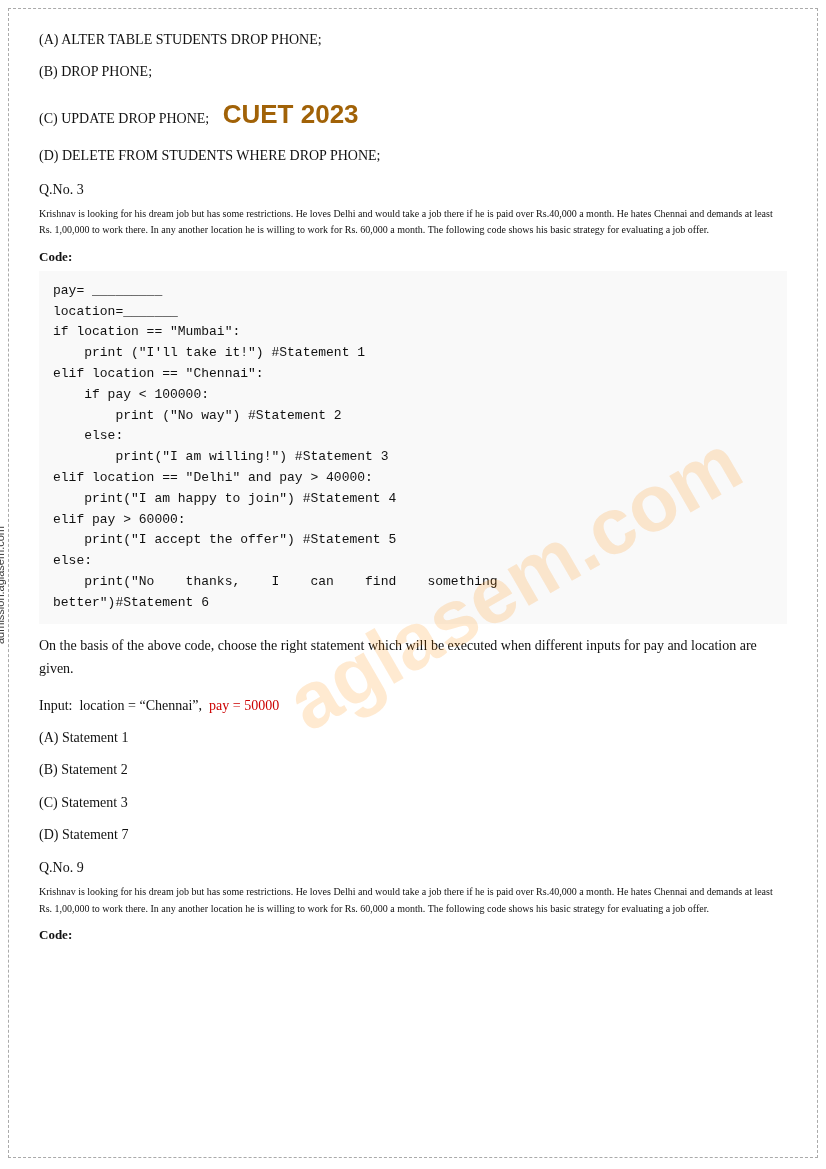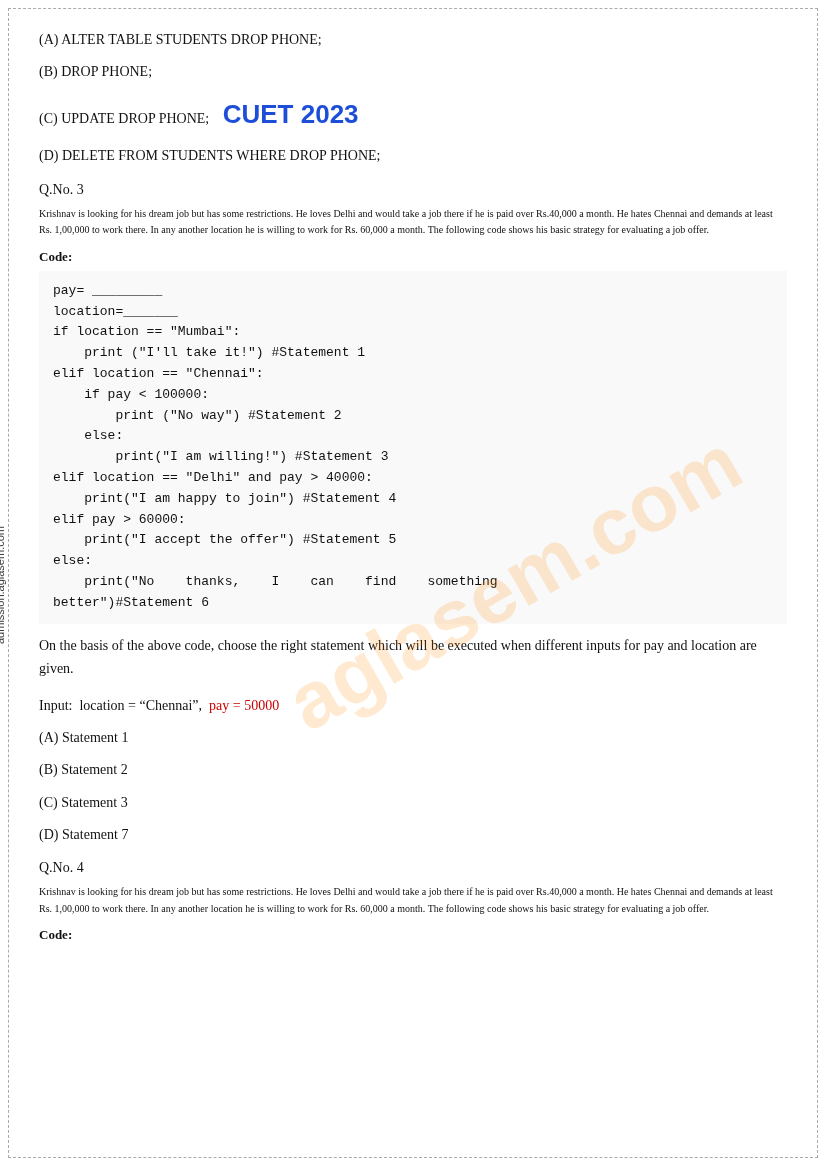--- a/index.html
+++ b/index.html
@@ -97,21 +97,21 @@
     }
 
     .highlight-red {
       color: #cc0000;
     }
 
     .cuet-heading {
       font-size: 26px;
       font-weight: bold;
       font-family: Arial, sans-serif;
-      color: #1d4ed8;
+      color: #a16207;
       display: inline;
       margin-left: 10px;
     }
   </style>
 </head>
 <body>
 
 <div class="page-container">
 
   <div class="watermark">aglasem.com</div>
@@ -165,21 +165,21 @@
   <div class="option-line">
     <span>(B) Statement 2</span>
   </div>
   <div class="option-line">
     <span>(C) Statement 3</span>
   </div>
   <div class="option-line">
     <span>(D) Statement 7</span>
   </div>
 
-  <div class="question-number">Q.No. 4</div>
+  <div class="question-number">Q.No. 9</div>
 
   <div class="question-text">Krishnav is looking for his dream job but has some restrictions. He loves Delhi and would take a job there if he is paid over Rs.40,000 a month. He hates Chennai and demands at least Rs. 1,00,000 to work there. In any another location he is willing to work for Rs. 60,000 a month. The following code shows his basic strategy for evaluating a job offer.</div>
 
   <div class="code-label">Code:</div>
 
 </div>
 
 <div class="side-label">admission.aglasem.com</div>
 
 </body></html>

